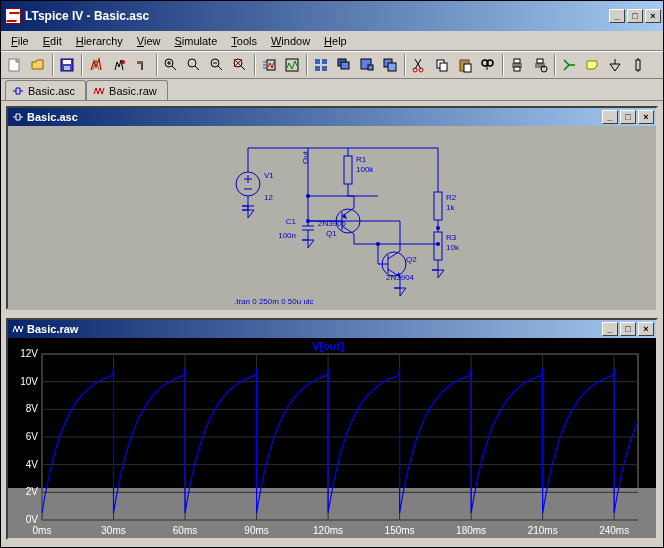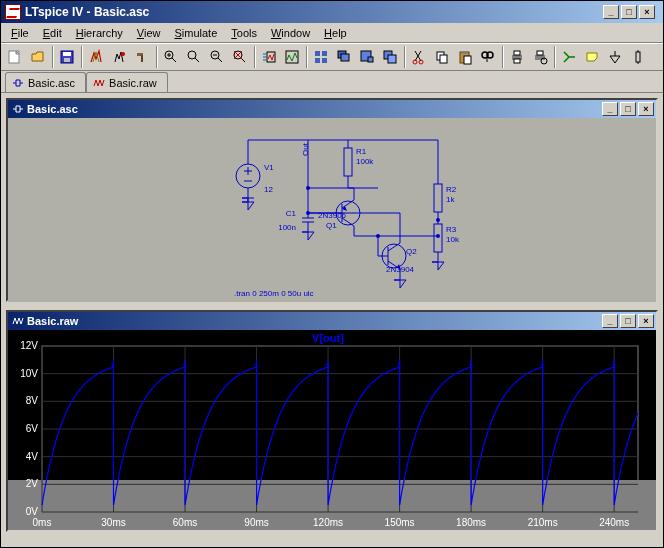--- a/index.html
+++ b/index.html
@@ -6,25 +6,25 @@
   body {
     font-family: Tahoma, Arial, sans-serif;
     font-size: 11px;
     background: #d4d0c8;
     width: 664px;
     height: 548px;
     overflow: hidden;
     border: 1px solid #000;
   }
   .titlebar {
-    height: 22px;
+    height: 30px;
     background: linear-gradient(to right, #08246b, #a6caf0);
     display: flex;
     align-items: center;
-    padding: 0 8px 0 4px;
+    padding: 0 2px 0 4px;
     color: #fff;
     font-weight: bold;
     font-size: 12px;
   }
   .titlebar .app-icon { width: 16px; height: 16px; margin-right: 4px; background:#fff; border:1px solid #800; position:relative; }
   .titlebar .app-icon::after { content:""; position:absolute; left:2px; top:3px; width:10px; height:6px; border-top:2px solid #c00; border-bottom:2px solid #c00; transform:skewX(-20deg);}
   .titlebar .spacer { flex: 1; }
   .win-btn {
     width: 16px; height: 14px;
     background: #d4d0c8;

